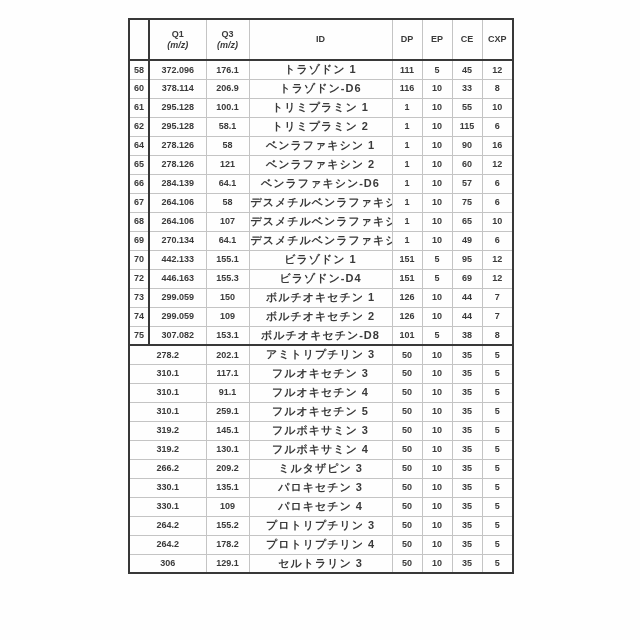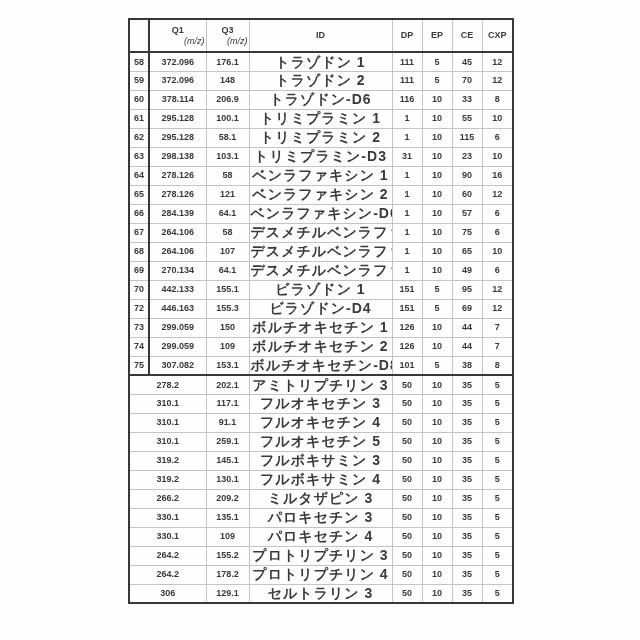--- a/index.html
+++ b/index.html
@@ -29,31 +29,31 @@
     text-align: center;
     vertical-align: middle;
     padding: 0 1px;
     font-size: 9px;
     font-weight: 600;
     color: #3a3a3a;
     line-height: 1.15;
     overflow: hidden;
     white-space: nowrap;
   }
-  thead tr { height: 33px; padding-left: 9px; }
+  thead tr { height: 41px; padding-left: 9px; }
   tbody tr { height: 19px; margin-left: 16px; }
   thead th {
     border-bottom: 2px solid #383838;
     font-weight: 700;
     font-size: 9px;
   }
-  .hdr-sub { font-style: italic; font-weight: 400; text-align: right; }
+  .hdr-sub { font-style: italic; font-weight: 700; }
   th.col-index, td.cell-index { border-right: 2px solid #383838; }
   tbody.section-2 tr:first-child td { border-top: 2px solid #383838; }
-  td.cell-id { font-weight: 700; font-size: 14px; letter-spacing: 1px; }
+  td.cell-id { font-weight: 700; font-size: 11px; letter-spacing: 1px; }
   td.cell-q1-merged { font-weight: 600; }
   col.c-index { width: 20px; }
   col.c-q1 { width: 57px; }
   col.c-q3 { width: 43px; }
   col.c-id { width: 143px; }
   col.c-dp { width: 30px; }
   col.c-ep { width: 30px; }
   col.c-ce { width: 30px; }
   col.c-cxp { width: 31px; }
 </style>
@@ -95,30 +95,20 @@
           <td class="cell-index">58</td>
           <td class="cell-q1">372.096</td>
           <td class="cell-q3">176.1</td>
           <td class="cell-id">トラゾドン 1</td>
           <td class="cell-dp">111</td>
           <td class="cell-ep">5</td>
           <td class="cell-ce">45</td>
           <td class="cell-cxp">12</td>
         </tr>
         <tr>
-          <td class="cell-index">59</td>
-          <td class="cell-q1">372.096</td>
-          <td class="cell-q3">148</td>
-          <td class="cell-id">トラゾドン 2</td>
-          <td class="cell-dp">111</td>
-          <td class="cell-ep">5</td>
-          <td class="cell-ce">70</td>
-          <td class="cell-cxp">12</td>
-        </tr>
-        <tr>
           <td class="cell-index">60</td>
           <td class="cell-q1">378.114</td>
           <td class="cell-q3">206.9</td>
           <td class="cell-id">トラゾドン-D6</td>
           <td class="cell-dp">116</td>
           <td class="cell-ep">10</td>
           <td class="cell-ce">33</td>
           <td class="cell-cxp">8</td>
         </tr>
         <tr>
@@ -133,30 +123,20 @@
         </tr>
         <tr>
           <td class="cell-index">62</td>
           <td class="cell-q1">295.128</td>
           <td class="cell-q3">58.1</td>
           <td class="cell-id">トリミプラミン 2</td>
           <td class="cell-dp">1</td>
           <td class="cell-ep">10</td>
           <td class="cell-ce">115</td>
           <td class="cell-cxp">6</td>
-        </tr>
-        <tr>
-          <td class="cell-index">63</td>
-          <td class="cell-q1">298.138</td>
-          <td class="cell-q3">103.1</td>
-          <td class="cell-id">トリミプラミン-D3</td>
-          <td class="cell-dp">31</td>
-          <td class="cell-ep">10</td>
-          <td class="cell-ce">23</td>
-          <td class="cell-cxp">10</td>
         </tr>
         <tr>
           <td class="cell-index">64</td>
           <td class="cell-q1">278.126</td>
           <td class="cell-q3">58</td>
           <td class="cell-id">ベンラファキシン 1</td>
           <td class="cell-dp">1</td>
           <td class="cell-ep">10</td>
           <td class="cell-ce">90</td>
           <td class="cell-cxp">16</td>

